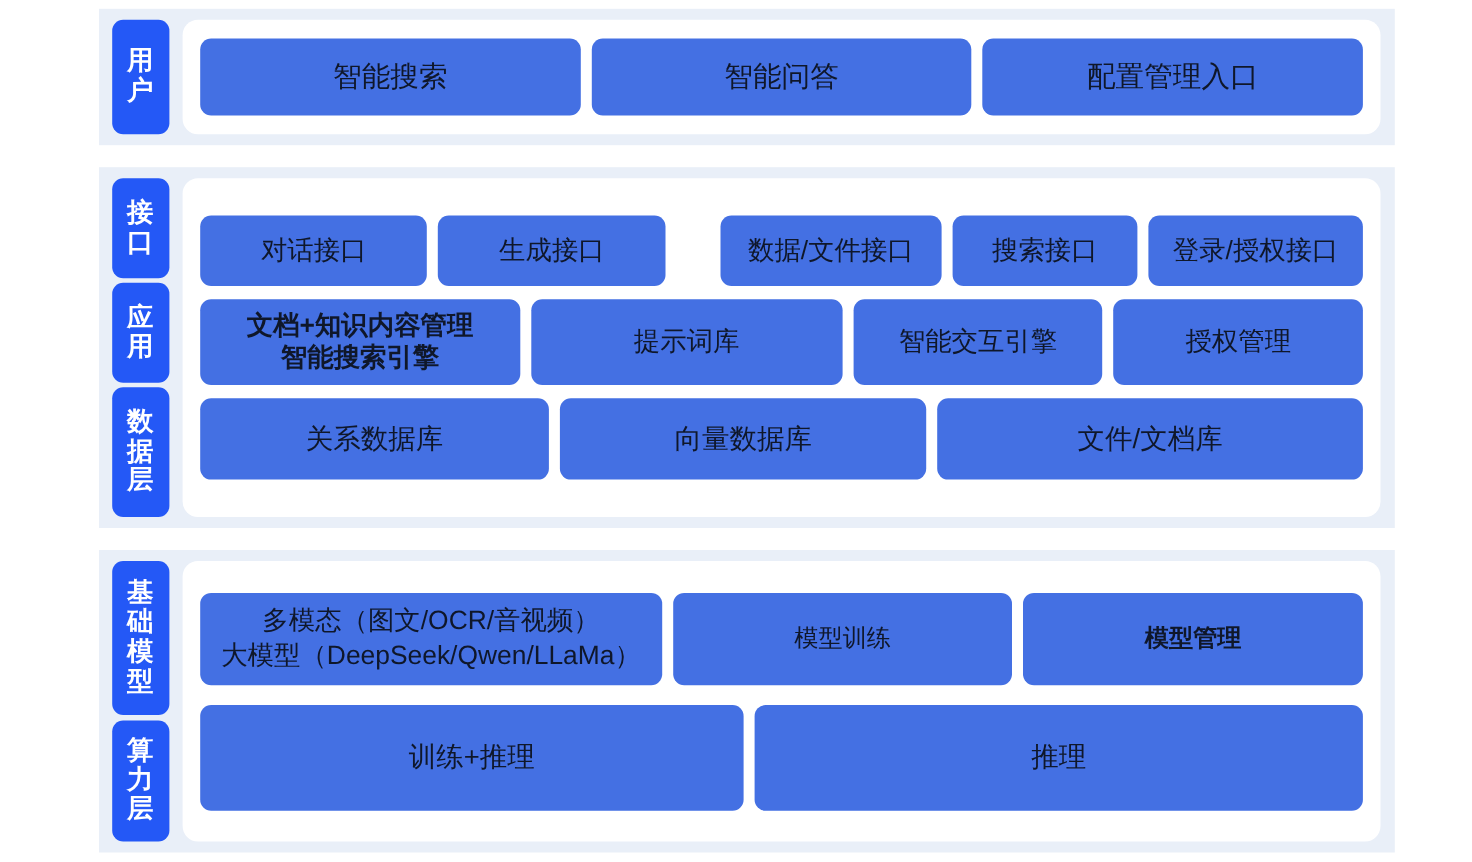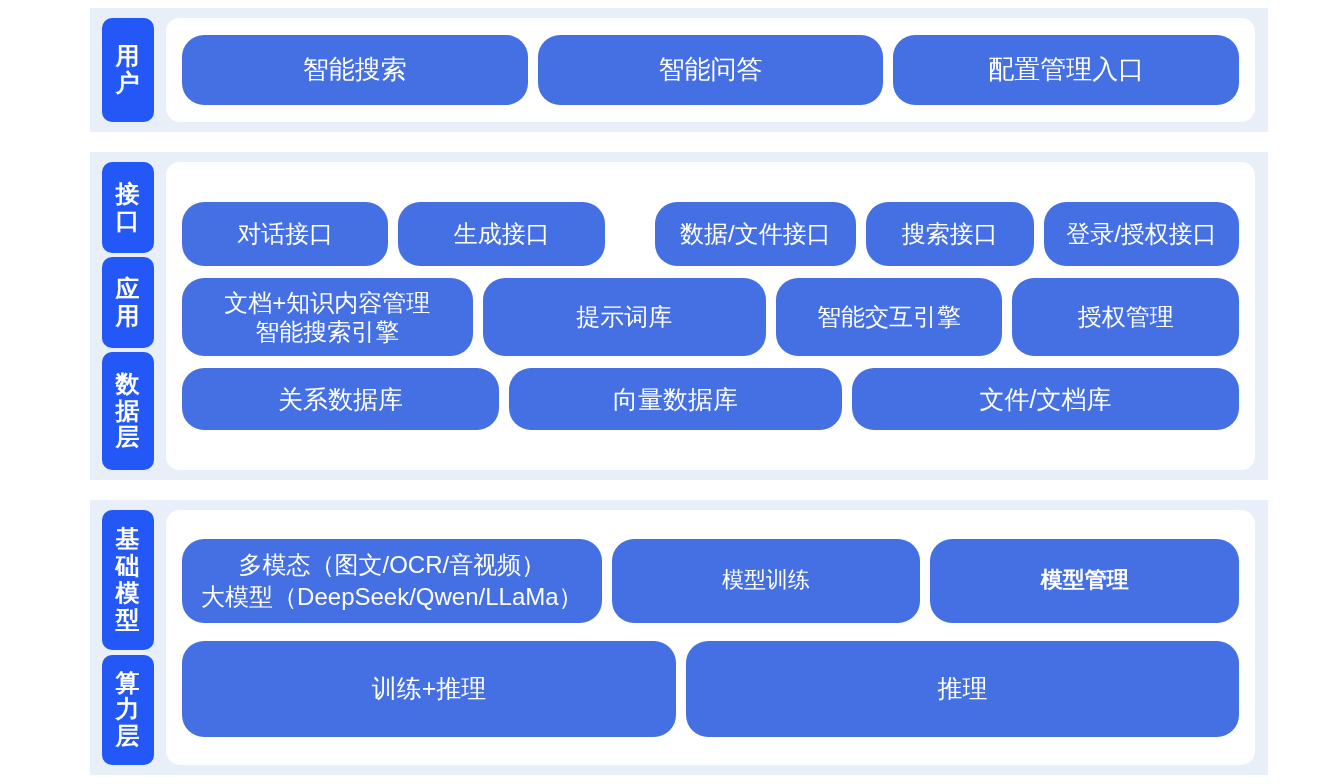--- a/index.html
+++ b/index.html
@@ -76,22 +76,22 @@
   }
 
   .row {
     display: flex;
     flex-direction: row;
     gap: 10px;
   }
 
   .card {
     background: #4470e3;
-    border-radius: 22px;
-    color: #ffffff;
+    border-radius: 10px;
+    color: #0f172a;
     font-size: 25px;
     line-height: 1.22;
     display: flex;
     align-items: center;
     justify-content: center;
     text-align: center;
     box-sizing: border-box;
     padding: 6px 0;
     flex: 1 1 0;
   }
@@ -101,31 +101,31 @@
   #section-user { top: 8px; height: 124px; }
   #section-user .panel { padding: 12px 16px; }
   #section-user .card { height: 70px; font-size: 26px; }
 
   
   #section-middle { top: 152px; height: 328px; }
   #section-middle .section-rails { gap: 4px; }
   #section-middle .panel { padding: 16px 16px; gap: 12px; }
   #section-middle .r-interface .card { height: 64px; font-size: 24px; }
   #section-middle .r-app .card { height: 78px; font-size: 24px; }
-  #section-middle .r-data .card { height: 62px; font-size: 25px; }
+  #section-middle .r-data .card { height: 74px; font-size: 25px; }
 
   
   .r-interface .card:nth-child(1) { flex: 1.08 1 0; }
   .r-interface .card:nth-child(2) { flex: 1.08 1 0; }
   .r-interface .card:nth-child(3) { flex: 1.05 1 0; margin-left: 40px; }
   .r-interface .card:nth-child(4) { flex: 0.88 1 0; }
   .r-interface .card:nth-child(5) { flex: 1.02 1 0; }
 
   
-  .r-app .card:nth-child(1) { flex: 1.18 1 0; }
+  .r-app .card:nth-child(1) { flex: 1.18 1 0; font-weight: bold; }
   .r-app .card:nth-child(2) { flex: 1.15 1 0; }
   .r-app .card:nth-child(3) { flex: 0.92 1 0; }
   .r-app .card:nth-child(4) { flex: 0.92 1 0; }
 
   
   .r-data .card:nth-child(1) { flex: 1 1 0; }
   .r-data .card:nth-child(2) { flex: 1.05 1 0; }
   .r-data .card:nth-child(3) { flex: 1.22 1 0; }
 
   

